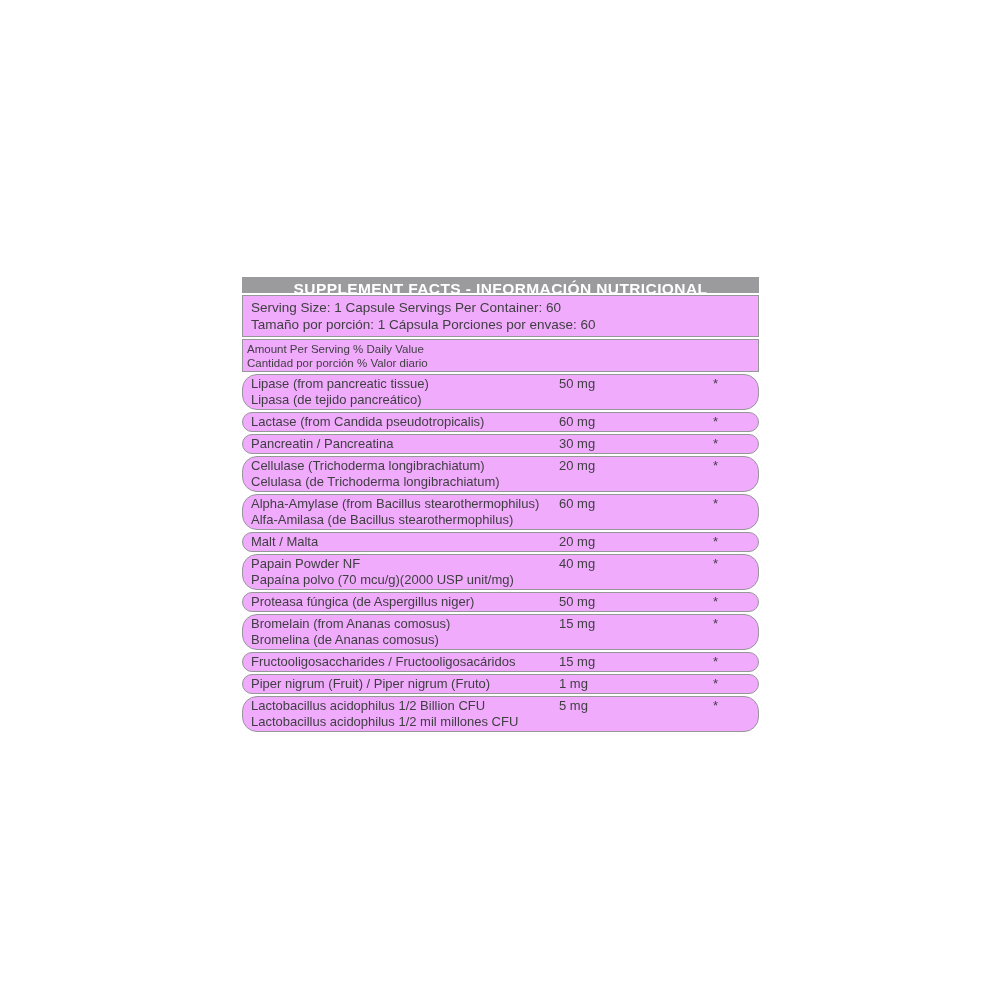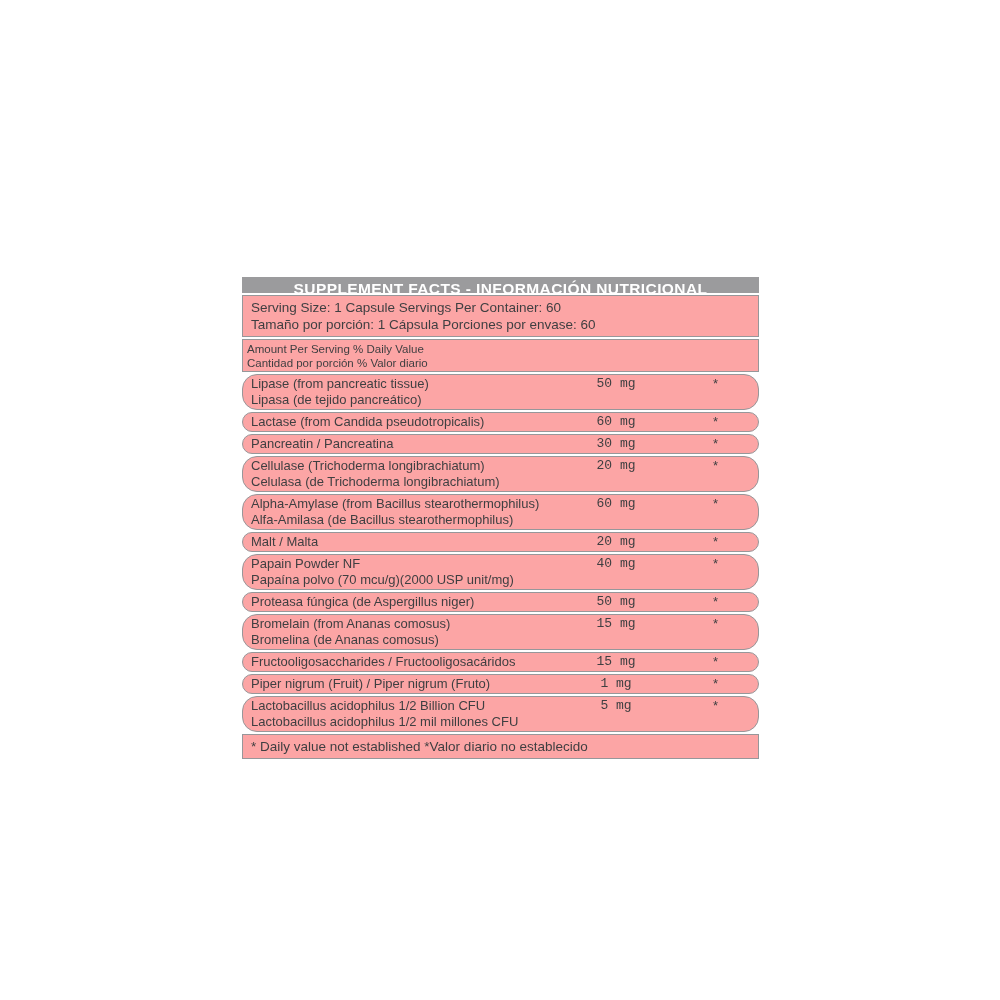--- a/index.html
+++ b/index.html
@@ -8,21 +8,21 @@
     --text:#3f3f41;
   }
   *{margin:0;padding:0;box-sizing:border-box;}
   html,body{width:1000px;height:1000px;background:#ffffff;
     font-family:"Liberation Sans", sans-serif;color:var(--text);}
   .label{
     position:absolute;left:242px;top:277px;width:517px;
   }
   .box{
     border:1px solid var(--border);
-    background:#fca5a5;
+    background:#f0abfc;
     margin-bottom:2px;
   }
   .title-bar{
     background:var(--header-bg);
     border:1px solid var(--header-bg);
     color:#ffffff;
     font-weight:bold;
     font-size:15.5px;
     letter-spacing:0.4px;
     text-align:center;
@@ -43,21 +43,21 @@
   }
   .row{
     display:grid;
     grid-template-columns:1fr 114px 85px;
     font-size:13px;
     line-height:16px;
     padding:1px 0;
     border-radius:15px;
   }
   .row .name{padding-left:8px;}
-  .row .amount{text-align:center;font-family:Liberation Mono, monospace;}
+  .row .amount{}
   .row .dv{text-align:center;}
   .footnote{
     font-size:13.5px;
     line-height:23px;
     padding-left:8px;
   }
 </style>
 </head>
 <body>
 
@@ -176,15 +176,14 @@
   <div class="box row">
     <div class="name">
       <div class="en">Lactobacillus acidophilus 1/2 Billion CFU</div>
       <div class="es">Lactobacillus acidophilus 1/2 mil millones CFU</div>
     </div>
     <div class="amount">5 mg</div>
     <div class="dv">*</div>
   </div>
 </div>
 
-  <div class="box footnote">* Daily value not established *Valor diario no establecido</div>
 
 </div>
 
 </body></html>

